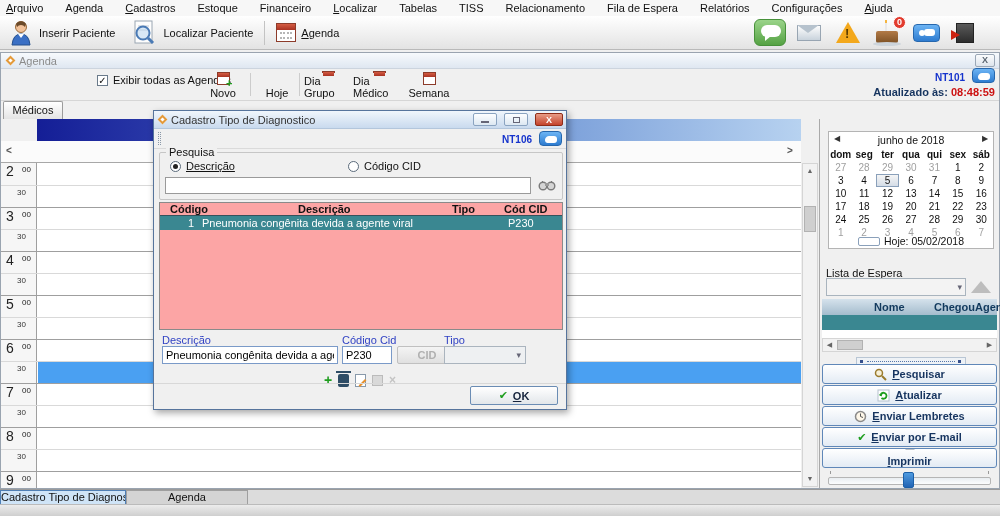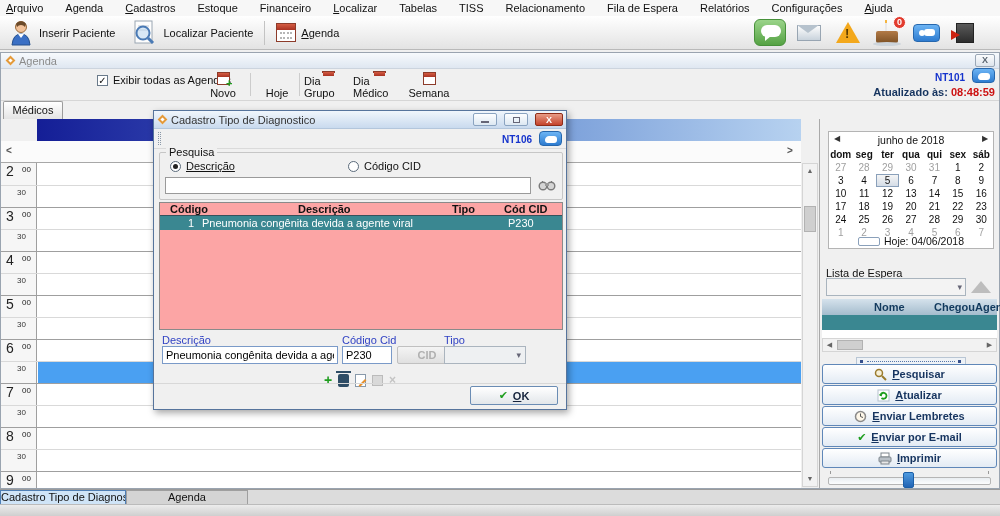--- a/index.html
+++ b/index.html
@@ -465,21 +465,21 @@
           <span class="cal-d muted">1</span>
           <span class="cal-d muted">2</span>
           <span class="cal-d muted">3</span>
           <span class="cal-d muted">4</span>
           <span class="cal-d muted">5</span>
           <span class="cal-d muted">6</span>
           <span class="cal-d muted">7</span>
         </div>
       <div class="cal-today">
         <span class="cal-today-box"></span>
-        <span>Hoje: 04/06/2018</span>
+        <span>Hoje: 05/02/2018</span>
       </div>
     </div>
 
     <div class="wl-label">Lista de Espera</div>
     <div class="wl-select"></div>
     <div class="wl-up"></div>
     <div class="wl-head">
       <span style="left:52px;">Nome</span>
       <span style="left:112px;">Chegou</span>
       <span style="left:153px;">Agenda</span>
@@ -513,21 +513,21 @@
         <circle cx="6.5" cy="6.5" r="5" fill="#fdf6e8" stroke="#8a8a8a" stroke-width="1.5"></circle>
         <line x1="6.5" y1="6.5" x2="6.5" y2="3.5" stroke="#555"></line>
         <line x1="6.5" y1="6.5" x2="9" y2="7.5" stroke="#555"></line>
       </svg>
       <span><u>E</u>nviar Lembretes</span>
     </div>
     <div class="rp-btn" style="top:308px;">
       <span class="grn">✔</span>
       <span><u>E</u>nviar por E-mail</span>
     </div>
-    <div class="rp-btn" style="top:329px;">
+    <div class="rp-btn" style="top:329px;flex-direction:column;">
       <svg width="14" height="13">
         <rect x="3" y="1" width="8" height="4" fill="#fff" stroke="#7e868d"></rect>
         <rect x="1" y="5" width="12" height="5" rx="1" fill="#b9c0c7" stroke="#7e868d"></rect>
         <rect x="3" y="9" width="8" height="3" fill="#e8e8e8" stroke="#7e868d"></rect>
       </svg>
       <span><u>I</u>mprimir</span>
     </div>
 
     <div class="slider">
       <span class="slider-track"></span>

